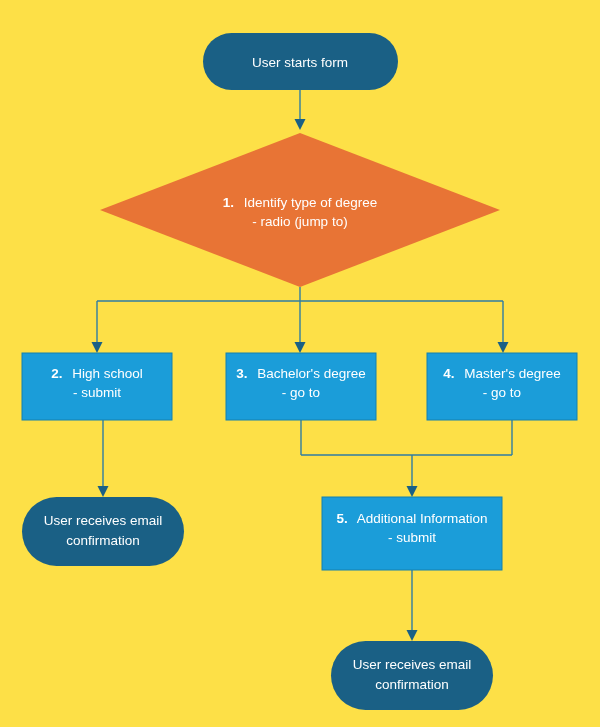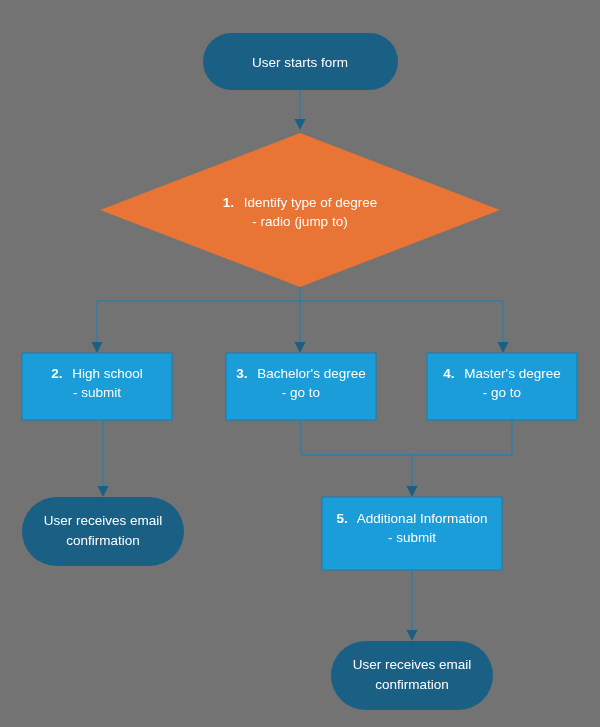--- a/index.html
+++ b/index.html
@@ -10,21 +10,21 @@
   body {
     width: 600px;
     height: 727px;
     font-family: "Liberation Sans", sans-serif;
     overflow: hidden;
   }
   #flowchart-root {
     position: relative;
     width: 600px;
     height: 727px;
-    background: #737373;
+    background: #fde047;
   }
   svg.flow-canvas {
     position: absolute;
     top: 0;
     left: 0;
     width: 600px;
     height: 727px;
     display: block;
   }
   .node-label {

